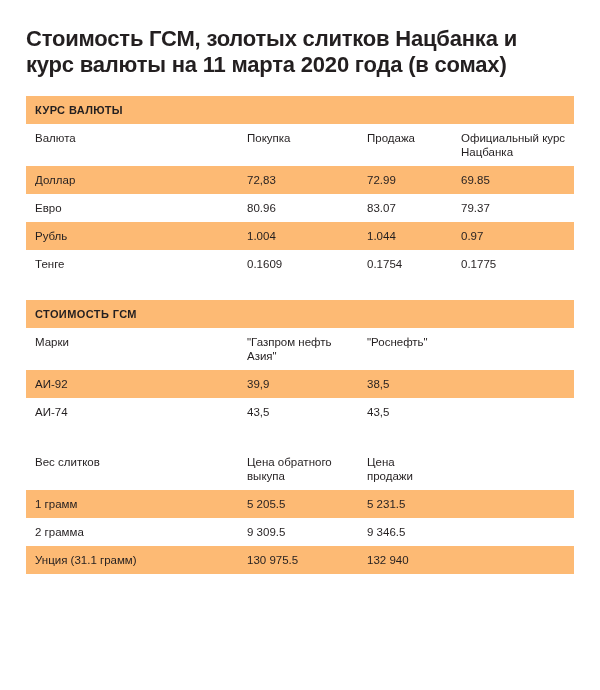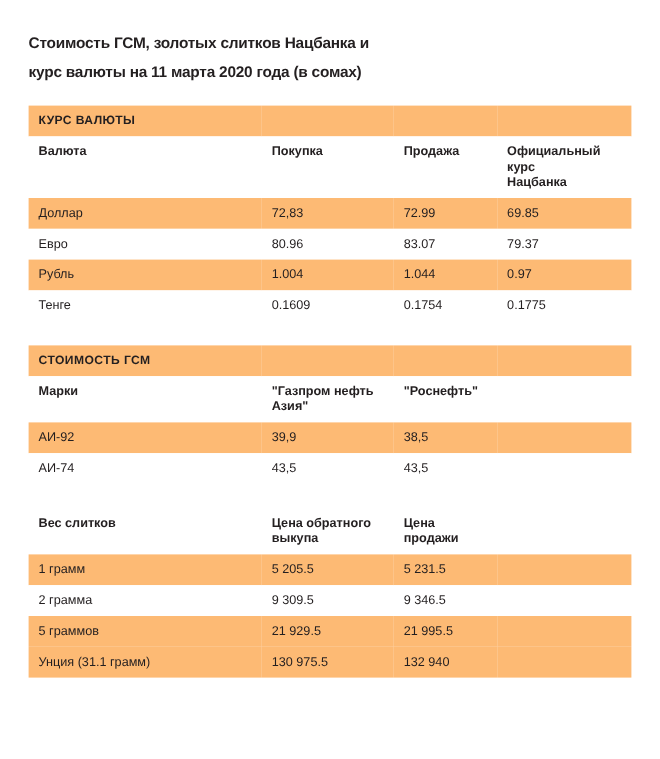--- a/index.html
+++ b/index.html
@@ -15,21 +15,21 @@
     overflow: hidden;
   }
   .page {
     width: 600px;
     height: 690px;
     box-sizing: border-box;
     padding: 26px 26px 10px 26px;
     position: relative;
   }
   h1.title {
-    font-size: 14px;
+    font-size: 22px;
     line-height: 26px;
     font-weight: bold;
     margin: 0 0 18px 0;
     color: #231f20;
     letter-spacing: -0.2px;
   }
   .title .line { display: block; }
 
   table.tbl {
     width: 548px;
@@ -52,21 +52,21 @@
     letter-spacing: 0.4px;
     padding-top: 8px;
     padding-bottom: 8px;
   }
   .col-a { width: 212px; }
   .col-b { width: 120px; }
   .col-c { width: 94px; }
   .col-d { width: 122px; }
 
   .hdr-row td {
-    font-weight: bold;
+    font-weight: normal;
   }
 </style>
 </head>
 <body>
 
 <div class="page">
 
   <h1 class="title">
     <span class="line">Стоимость ГСМ, золотых слитков Нацбанка и</span>
     <span class="line">курс валюты на 11 марта 2020 года (в сомах)</span>
@@ -186,26 +186,20 @@
         <td>5 231.5</td>
         <td></td>
       </tr>
       <tr class="plain">
         <td>2 грамма</td>
         <td>9 309.5</td>
         <td>9 346.5</td>
         <td></td>
       </tr>
       <tr class="shade">
-        <td>5 граммов</td>
-        <td>21 929.5</td>
-        <td>21 995.5</td>
-        <td></td>
-      </tr>
-      <tr class="shade">
         <td>Унция (31.1 грамм)</td>
         <td>130 975.5</td>
         <td>132 940</td>
         <td></td>
       </tr>
 
     </tbody>
   </table>
 
 </div>

